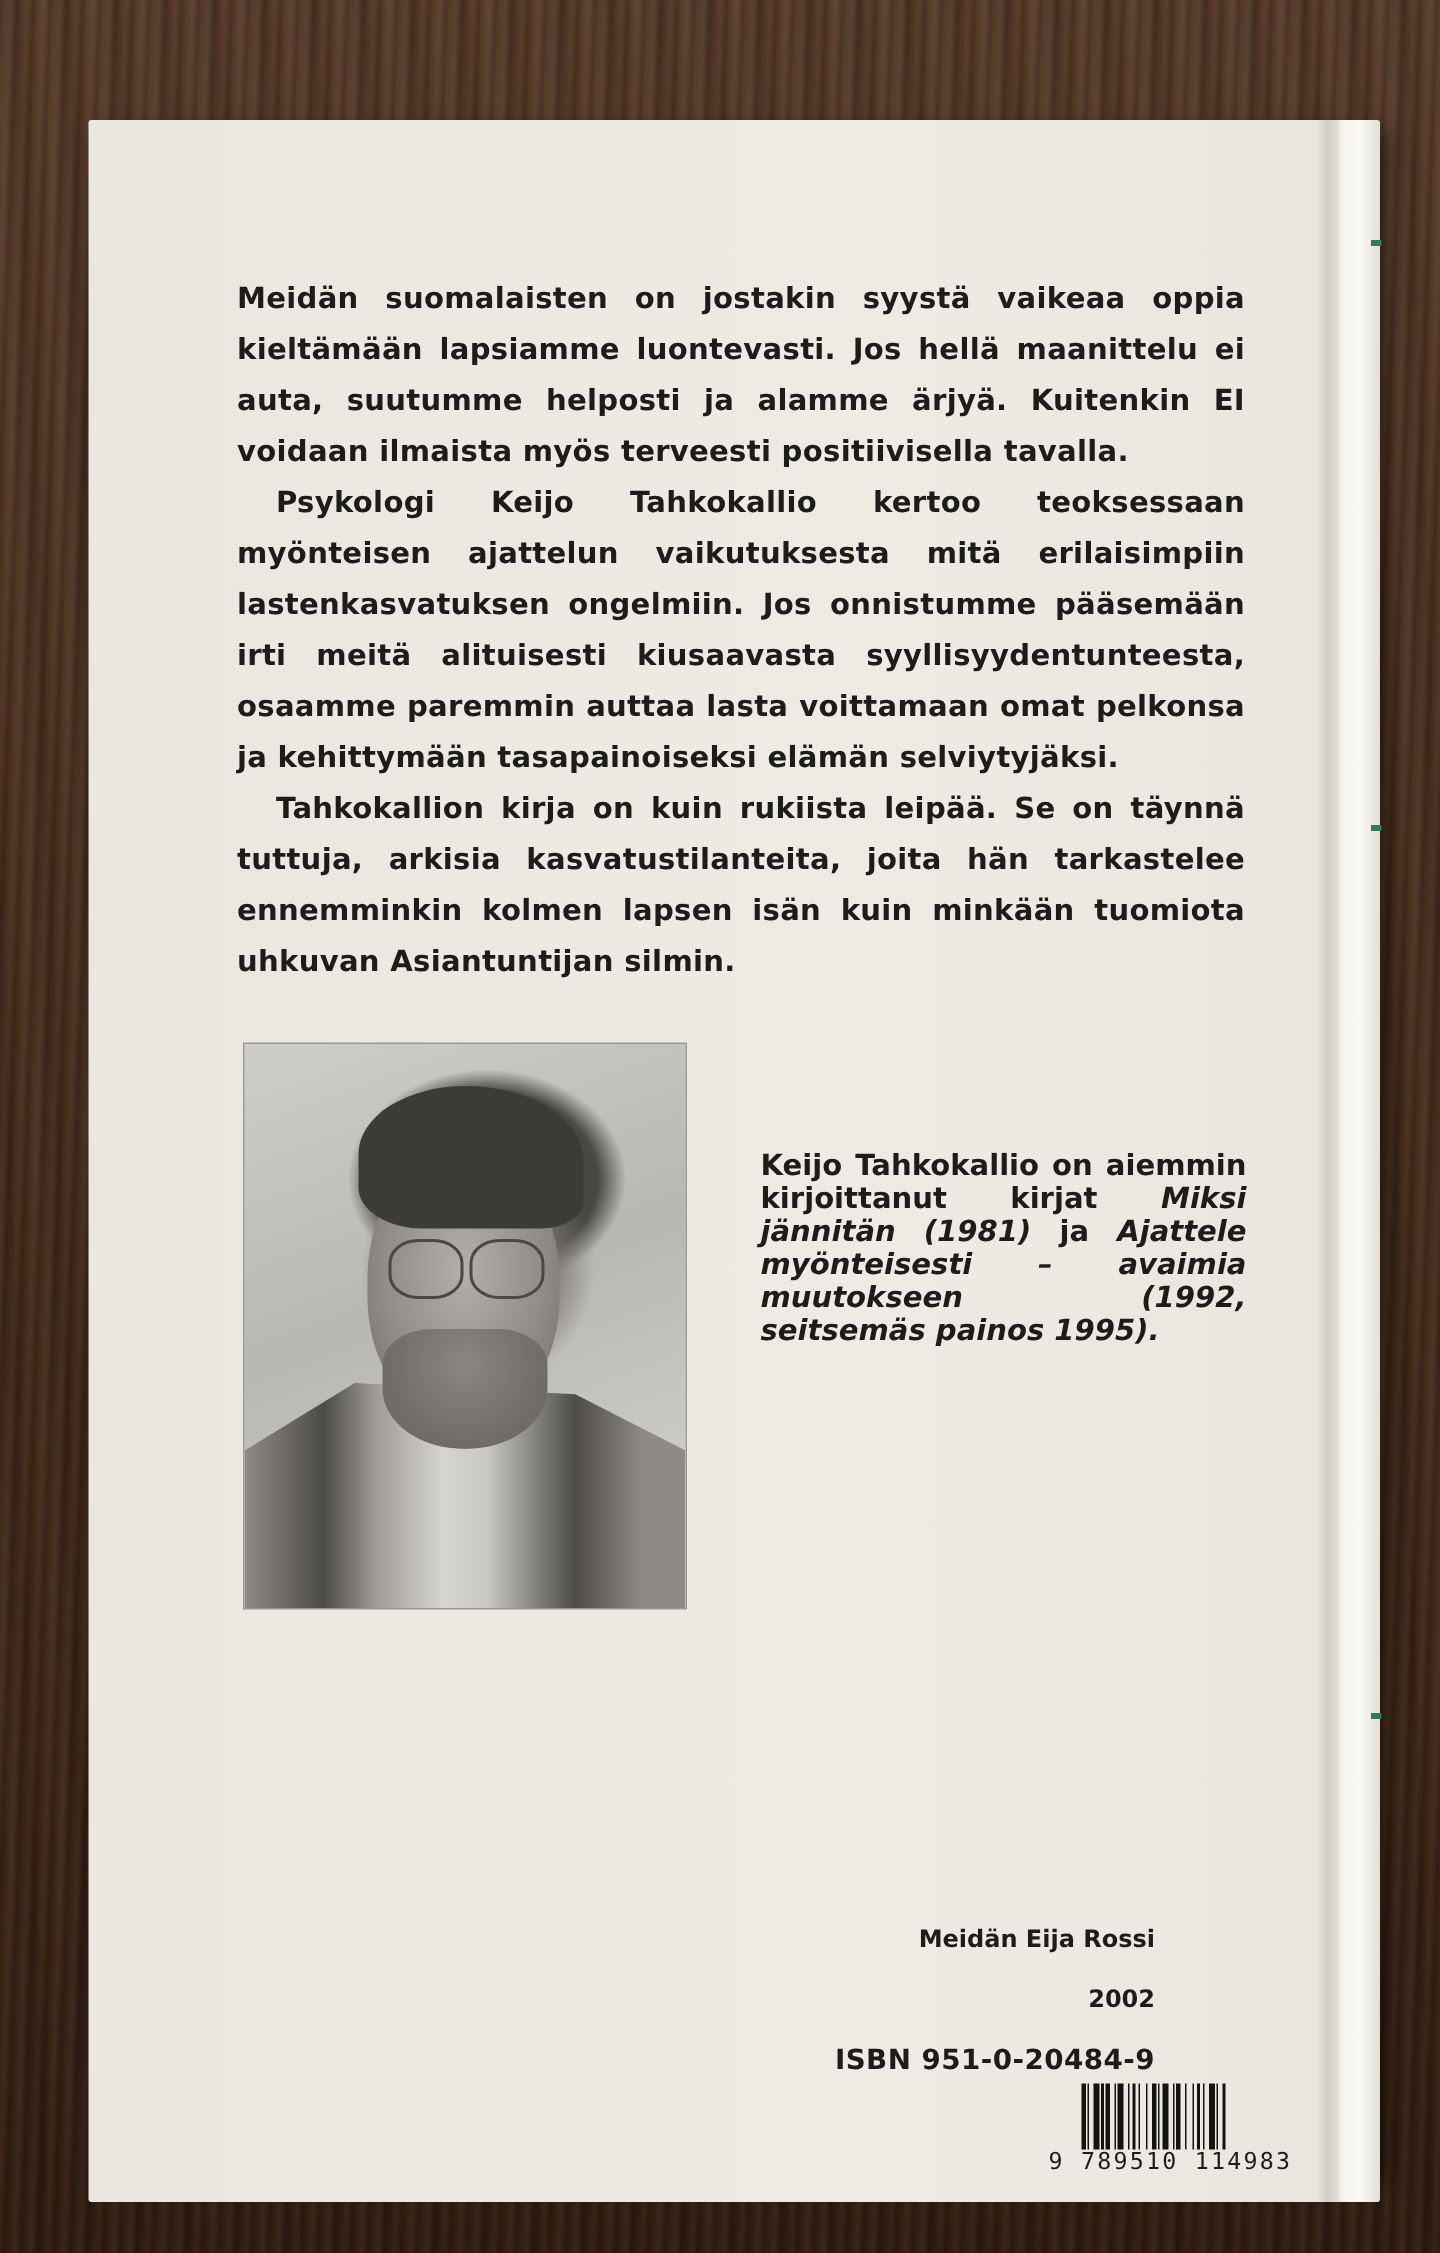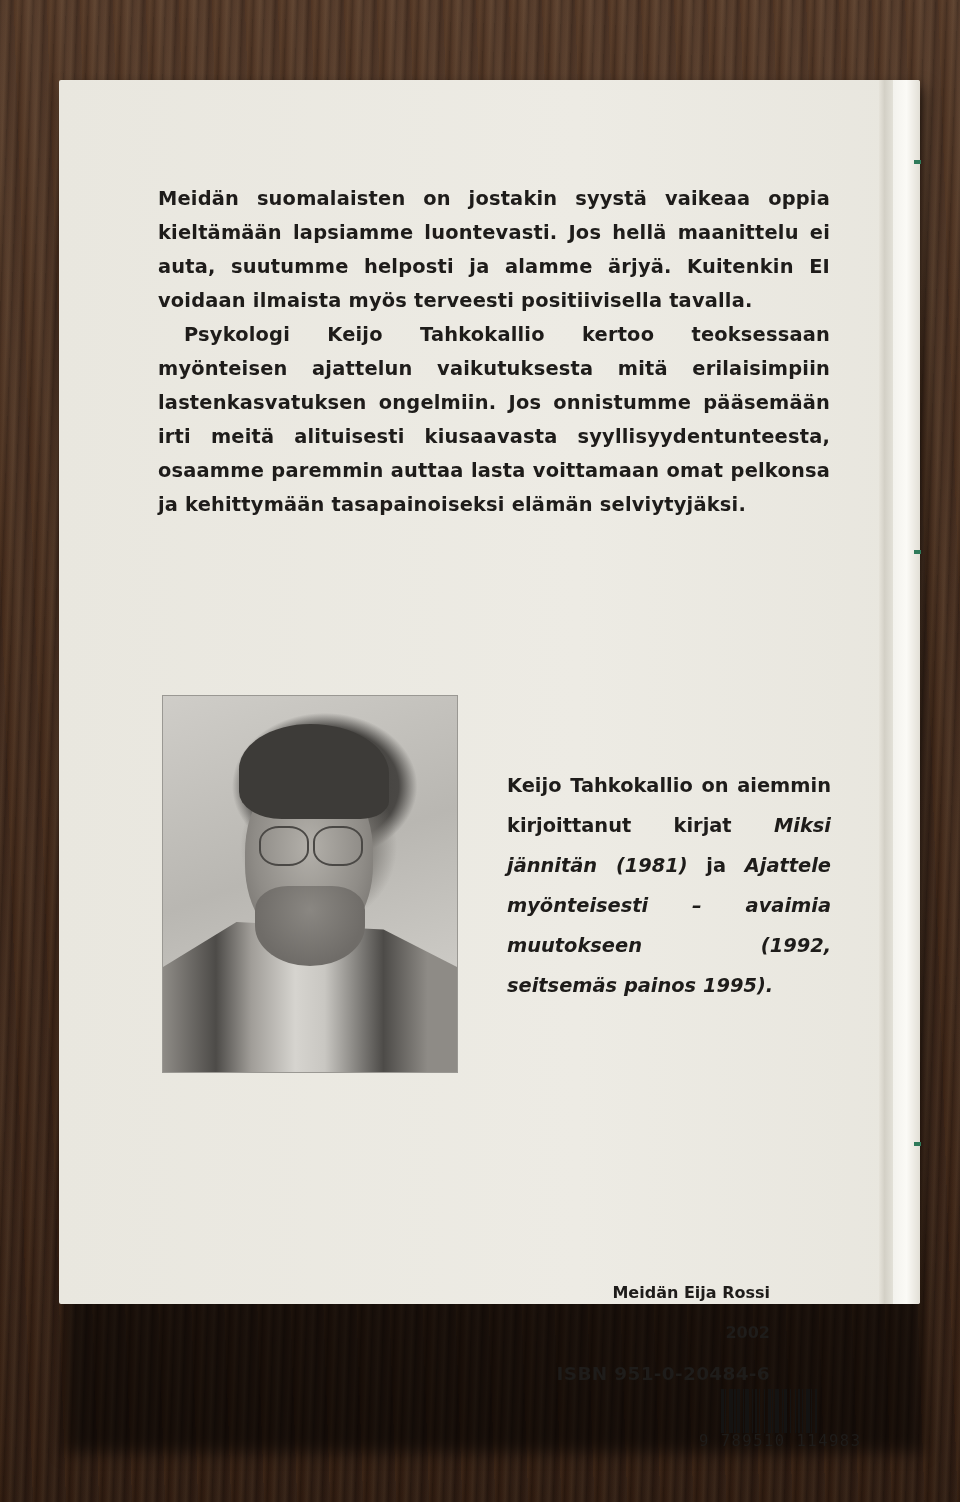--- a/index.html
+++ b/index.html
@@ -9,21 +9,21 @@
       repeating-linear-gradient(92deg, rgba(0,0,0,0.18) 0px, rgba(0,0,0,0) 3px, rgba(255,220,160,0.05) 7px, rgba(0,0,0,0.12) 11px),
       repeating-linear-gradient(88deg, rgba(60,30,10,0.35) 0px, rgba(90,60,30,0.1) 17px, rgba(40,20,10,0.3) 33px),
       linear-gradient(180deg,#5a4030 0%,#4a3224 40%,#3a251a 80%,#2a1a12 100%);
     font-family:"DejaVu Sans","Liberation Sans",sans-serif;
   }
   .shadow{
     position:absolute;left:64px;top:88px;width:860px;height:1365px;
     background:rgba(0,0,0,0.55);filter:blur(8px);
   }
   .cover{
-    position:absolute;left:59px;top:80px;width:861px;height:1224px;
+    position:absolute;left:59px;top:80px;width:861px;height:1388px;
     background:linear-gradient(90deg,#e9e7df 0%,#edebe4 60%,#e8e6de 100%);
     border-radius:2px;
   }
   .spine-groove{
     position:absolute;top:0;bottom:0;left:820px;width:14px;
     background:linear-gradient(90deg,#e6e3da 0%,#d3d0c6 40%,#e3e1d8 100%);
   }
   .spine{
     position:absolute;top:0;bottom:0;left:834px;width:27px;
     background:linear-gradient(90deg,#f3f2ed 0%,#fbfaf6 50%,#e2dfd6 100%);
@@ -68,21 +68,21 @@
     background:radial-gradient(ellipse at 50% 30%,#8a8782 0%,#6f6c68 70%);
     border-radius:30% 30% 50% 50%;
   }
   .photo .jacket{
     position:absolute;left:0;bottom:0;width:294px;height:150px;
     background:linear-gradient(90deg,#8e8b86 0%,#4d4b48 18%,#a09d98 30%,#d6d4cf 45%,#c9c7c2 55%,#4d4b48 75%,#8e8b86 90%);
     clip-path:polygon(0 30%,25% 0,75% 5%,100% 30%,100% 100%,0 100%);
   }
   .bio{
     position:absolute;left:448px;top:686px;width:324px;
-    font-weight:bold;font-size:19.4px;line-height:40px;color:#1e1c1a;text-align:justify;
+    font-weight:bold;font-size:19.4px;line-height:22px;color:#1e1c1a;text-align:justify;
   }
   .bio i{font-style:italic;}
   .credit,.num,.isbn{
     position:absolute;right:150px;font-weight:bold;color:#1e1c1a;text-align:right;
   }
   .credit{top:1203px;font-size:16px;}
   .num{top:1243px;font-size:16px;}
   .isbn{top:1283px;font-size:18.5px;letter-spacing:0.3px;}
   .barcode{
     position:absolute;left:662px;top:1309px;width:148px;height:44px;
@@ -102,38 +102,39 @@
 <div class="cover">
   <div class="spine-groove"></div>
   <div class="spine"></div>
   <div class="spine-mark" style="top:80px"></div>
   <div class="spine-mark" style="top:470px"></div>
   <div class="spine-mark" style="top:1062px"></div>
 
   <div class="text" style="top:102px">
     <p>Meidän suomalaisten on jostakin syystä vaikeaa oppia kieltämään lapsiamme luontevasti. Jos hellä maanittelu ei auta, suutumme helposti ja alamme ärjyä. Kuitenkin EI voidaan ilmaista myös terveesti positiivisella tavalla.</p>
     <p class="indent">Psykologi Keijo Tahkokallio kertoo teoksessaan myönteisen ajattelun vaikutuksesta mitä erilaisimpiin lastenkasvatuksen ongelmiin. Jos onnistumme pääsemään irti meitä alituisesti kiusaavasta syyllisyydentunteesta, osaamme paremmin auttaa lasta voittamaan omat pelkonsa ja kehittymään tasapainoiseksi elämän selviytyjäksi.</p>
+    <p class="indent">Tahkokallion kirja on kuin rukiista leipää. Se on täynnä tuttuja, arkisia kasvatustilanteita, joita hän tarkastelee ennemminkin kolmen lapsen isän kuin minkään tuomiota uhkuvan Asiantuntijan silmin.</p>
   </div>
 
   <div class="photo" title="Black-and-white portrait of author Keijo Tahkokallio with glasses and beard">
     <div class="jacket"></div>
     <div class="face"></div>
     <div class="hair"></div>
     <div class="beard"></div>
     <div class="glasses-l"></div>
     <div class="glasses-r"></div>
   </div>
 
   <div class="bio">
     <span>Keijo Tahkokallio on aiemmin kirjoittanut kirjat </span><i>Miksi jännitän</i><i> (1981) </i><span>ja </span><i>Ajattele myönteisesti – avaimia muutokseen</i><i> (1992, seitsemäs painos 1995).</i>
   </div>
 
   <div class="credit">Meidän Eija Rossi</div>
   <div class="num">2002</div>
-  <div class="isbn">ISBN 951-0-20484-6</div>
+  <div class="isbn">ISBN 951-0-20484-9</div>
 
   <div class="barcode" id="barcode">
       <div class="bar" style="width: 2.7px; flex: 0 0 auto;"></div>
       <div style="width: 1.35px; flex: 0 0 auto;"></div>
       <div class="bar" style="width: 1.35px; flex: 0 0 auto;"></div>
       <div style="width: 2.7px; flex: 0 0 auto;"></div>
       <div class="bar" style="width: 4.05px; flex: 0 0 auto;"></div>
       <div style="width: 1.35px; flex: 0 0 auto;"></div>
       <div class="bar" style="width: 1.35px; flex: 0 0 auto;"></div>
       <div style="width: 1.35px; flex: 0 0 auto;"></div>

